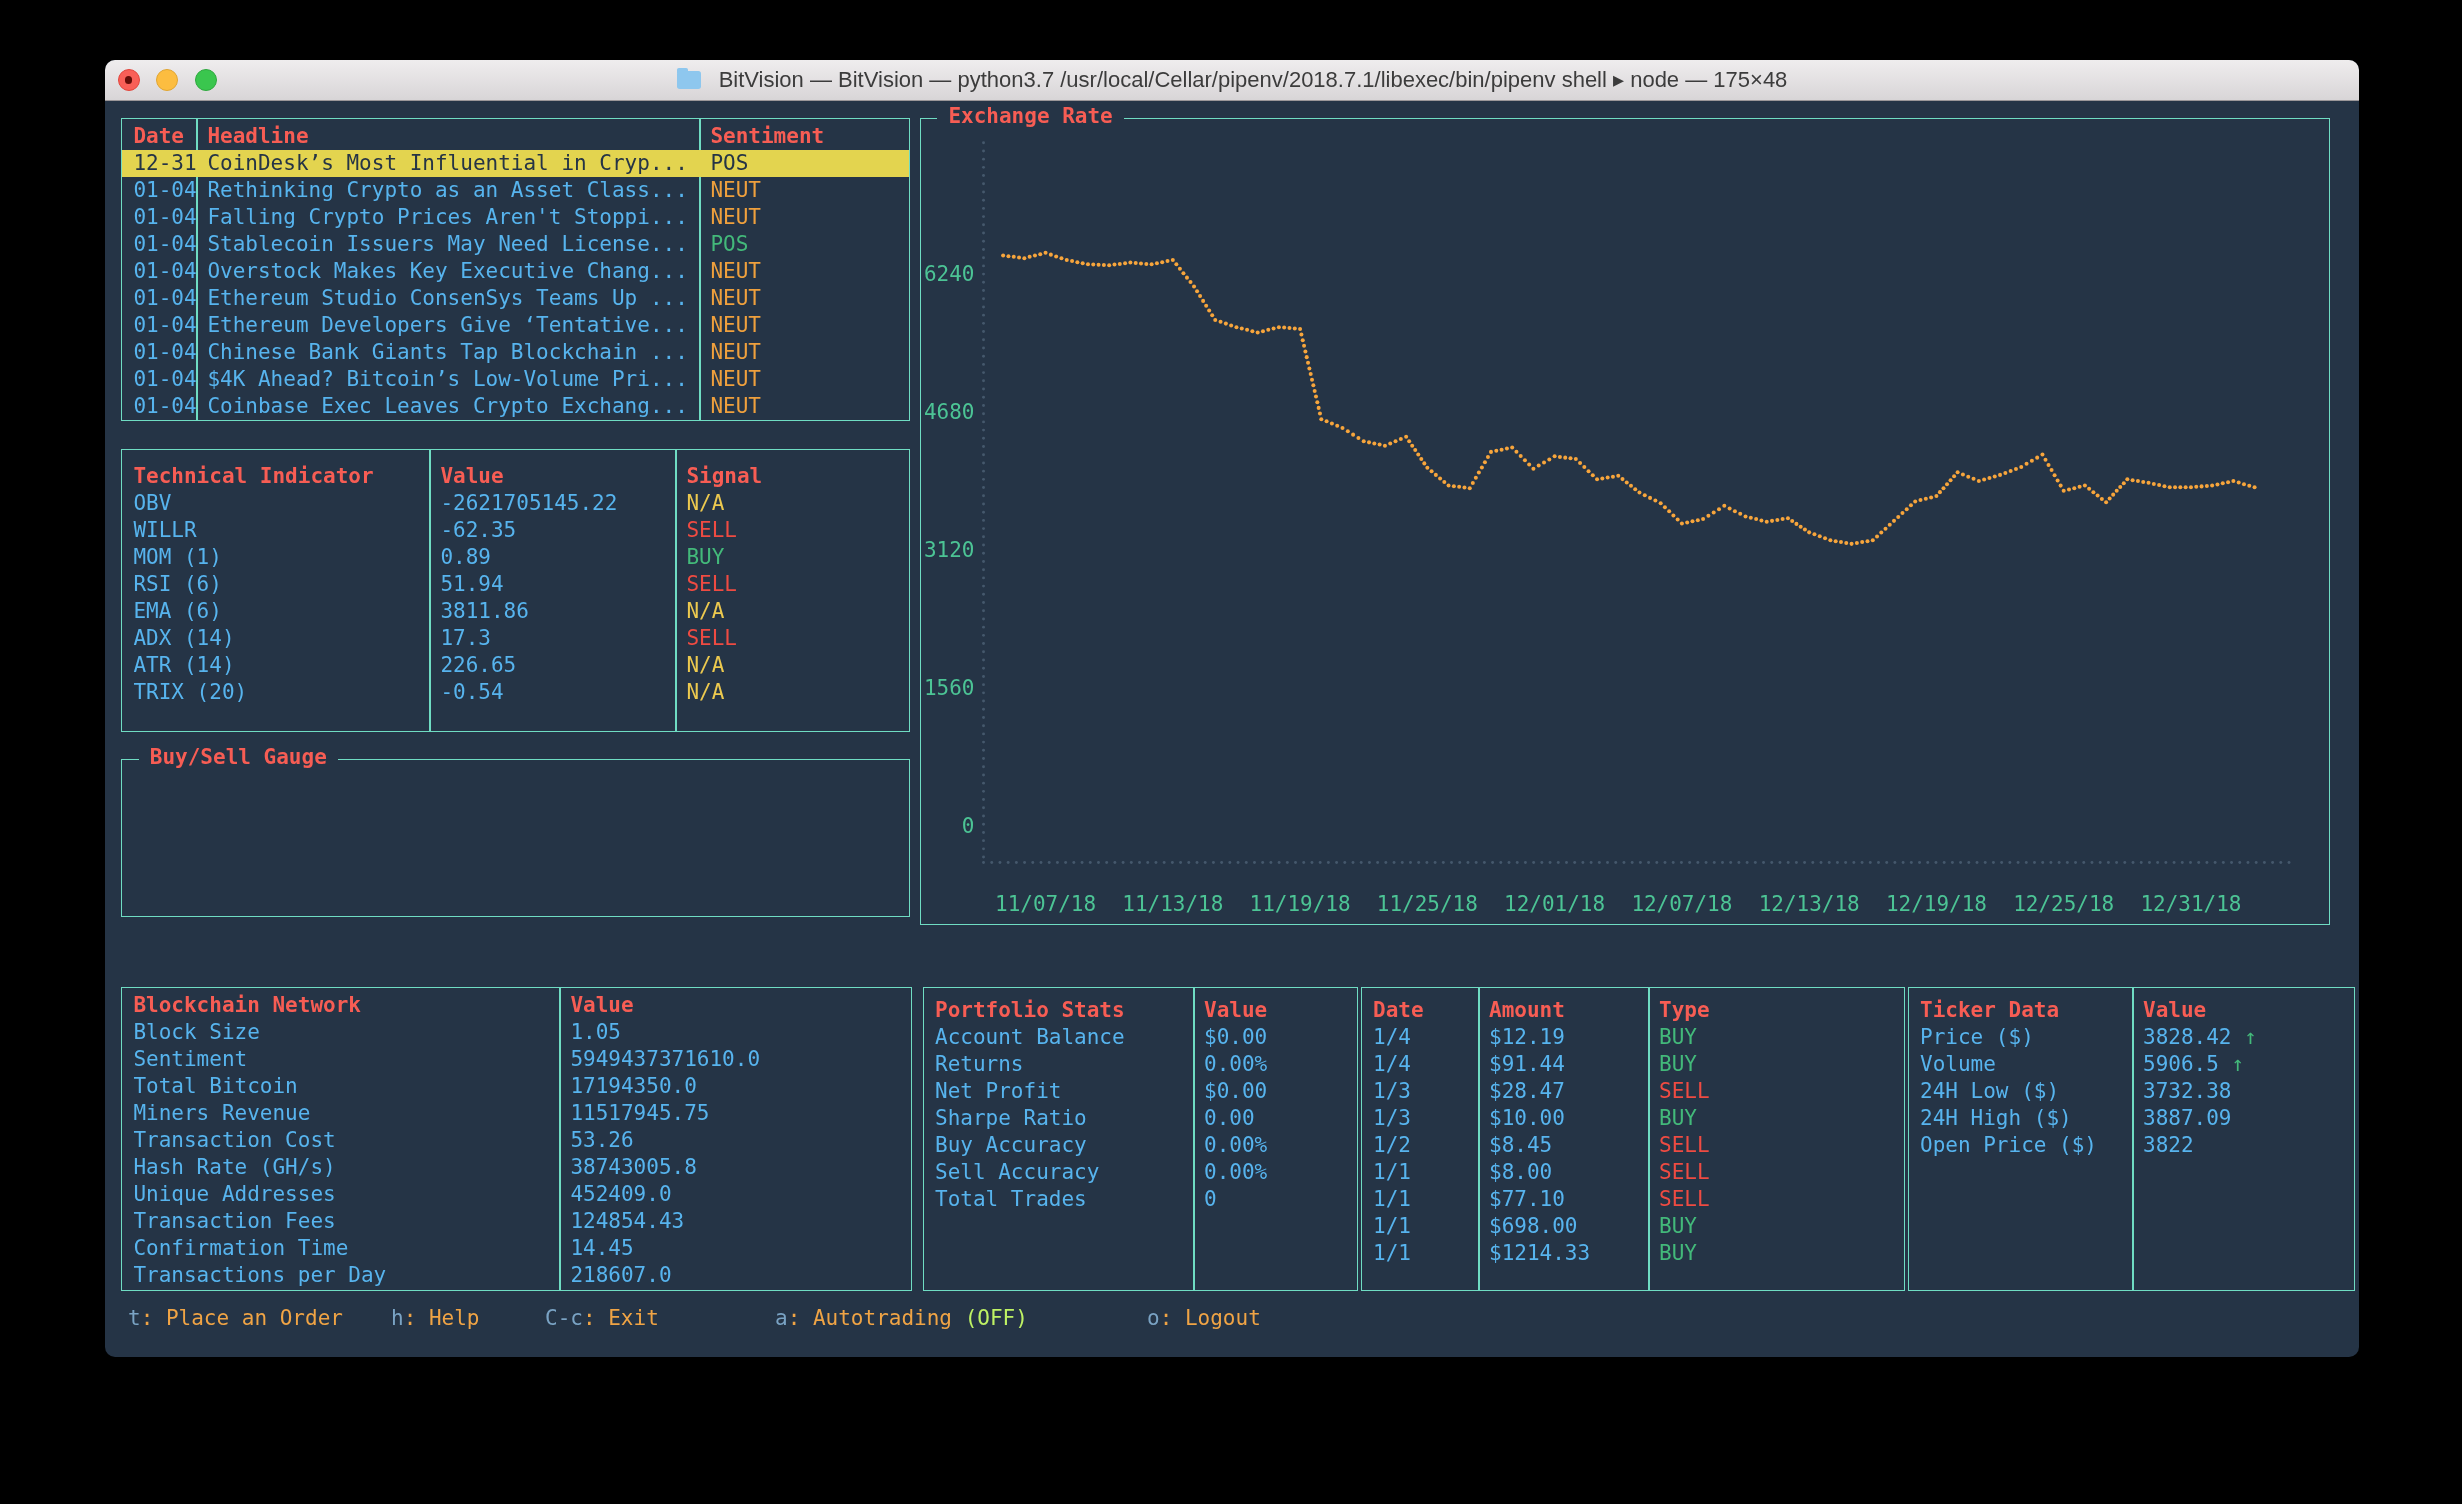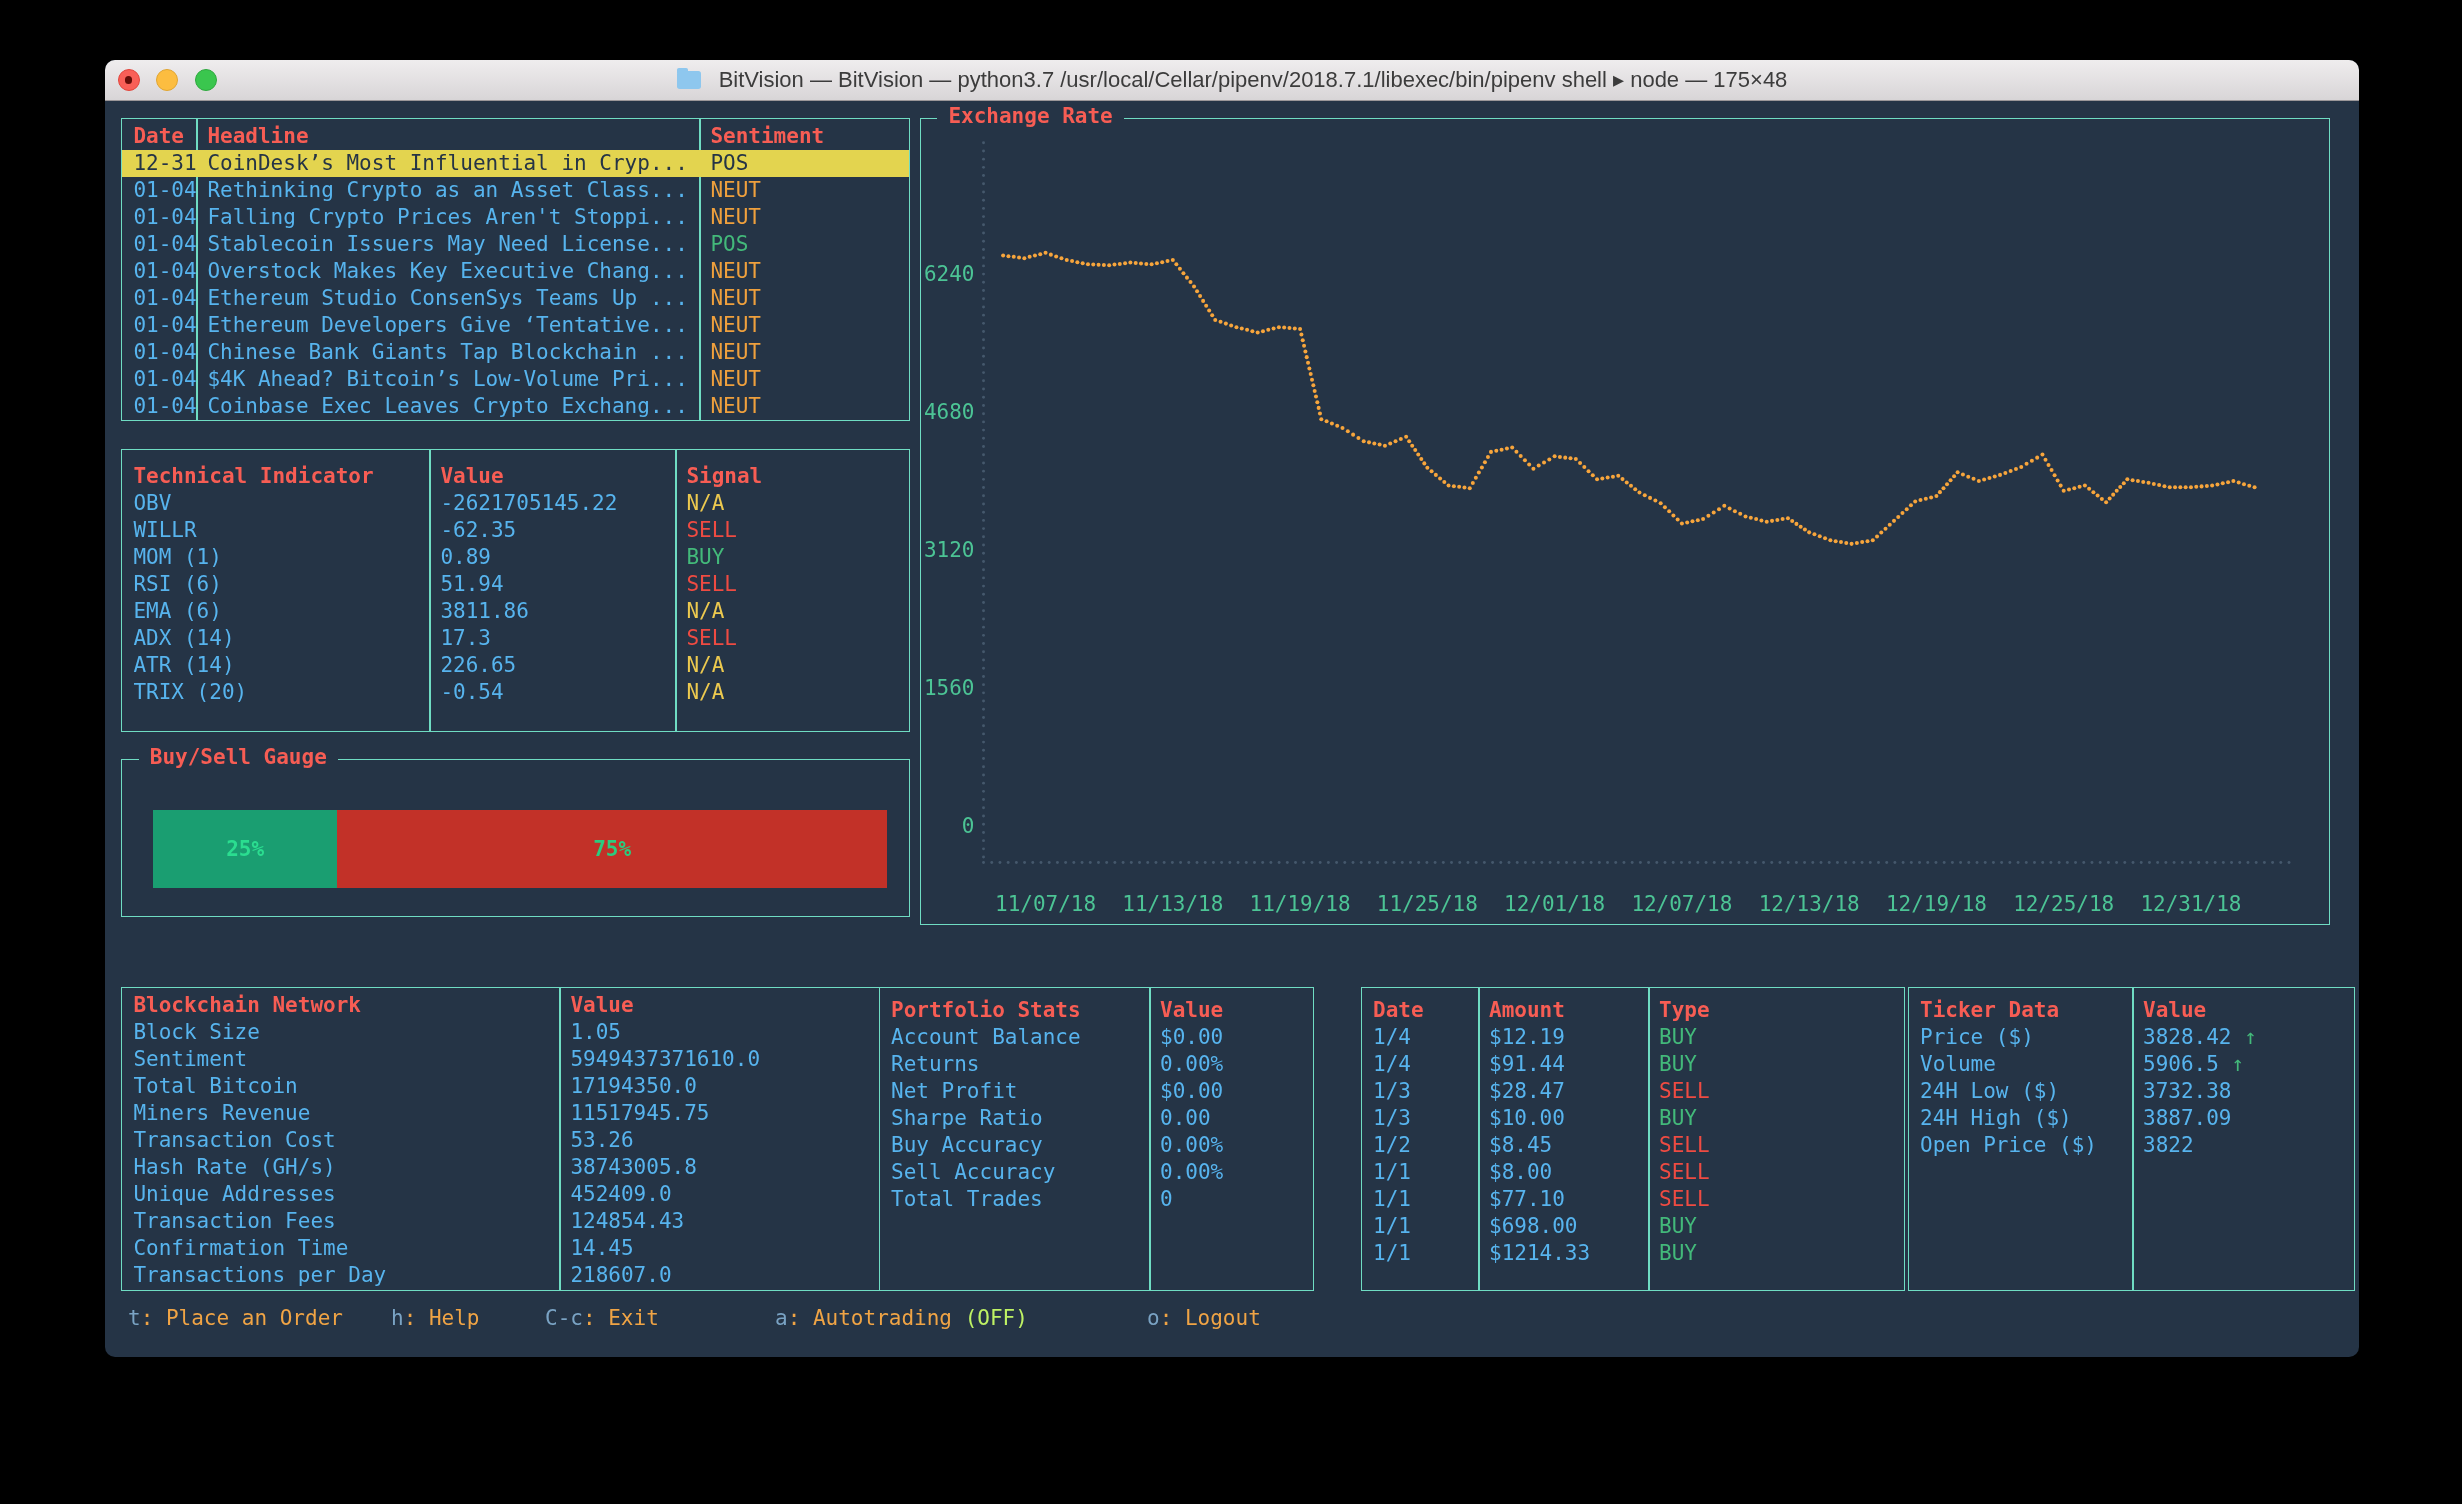--- a/index.html
+++ b/index.html
@@ -198,28 +198,20 @@
               <div class="cell">TRIX (20)</div>
               <div class="cell">-0.54</div>
               <div class="cell v-na">N/A</div>
             </div>
           </div>
       </div>
     </div>
 
     <div class="box" style="left:16.4px;top:699px;width:787px;height:156px;">
       <div class="boxtitle">Buy/Sell Gauge</div>
-      <div class="gaugebar">
-        <div class="gseg buy" id="gauge-buy" style="width: 25%;">
-          <span>25%</span>
-        </div>
-        <div class="gseg sell" id="gauge-sell" style="width: 75%;">
-          <span>75%</span>
-        </div>
-      </div>
     </div>
 
     <div class="box" style="left:815px;top:58px;width:1408px;height:805px;">
       <div class="boxtitle">Exchange Rate</div>
       <svg id="chart-svg" class="chartsvg" width="1405" height="801" viewBox="0 0 1539 878">
           <circle cx="68" cy="26" r="1.6" fill="#45586c"></circle>
           <circle cx="68" cy="35" r="1.6" fill="#45586c"></circle>
           <circle cx="68" cy="44" r="1.6" fill="#45586c"></circle>
           <circle cx="68" cy="53" r="1.6" fill="#45586c"></circle>
           <circle cx="68" cy="62" r="1.6" fill="#45586c"></circle>
@@ -814,21 +806,21 @@
             </div>
           
             <div style="display:contents;">
               <div class="cell">Transactions per Day</div>
               <div class="cell">218607.0</div>
             </div>
           </div>
       </div>
     </div>
 
-    <div class="box" style="left:774px;top:927px;width:433px;height:302px;">
+    <div class="box" style="left:818px;top:927px;width:433px;height:302px;">
       <div class="sep" style="left:269px;"></div>
       <div class="grid" style="grid-template-columns:269px auto;padding-top:9px;">
         <div class="cell hdr">Portfolio Stats</div>
         <div class="cell hdr">Value</div>
         <div style="display:contents;">
           
         
             <div style="display:contents;">
               <div class="cell">Account Balance</div>
               <div class="cell">$0.00</div>

